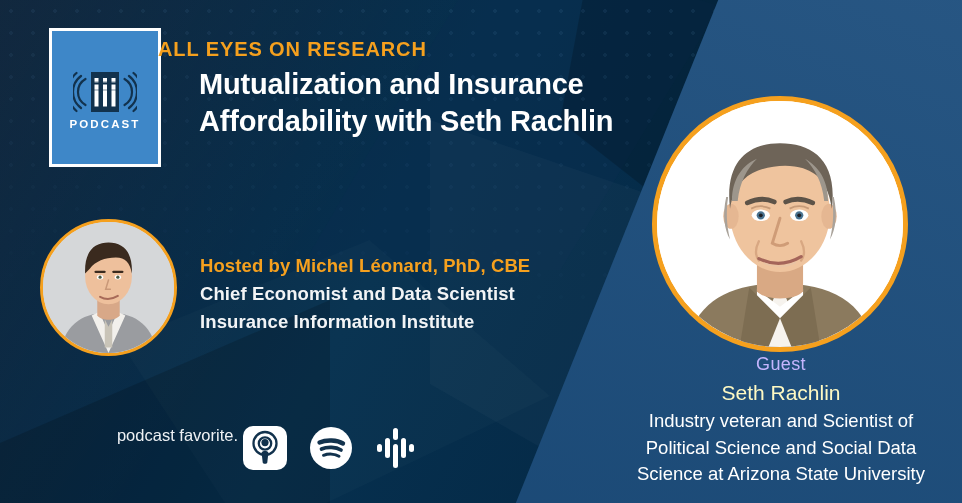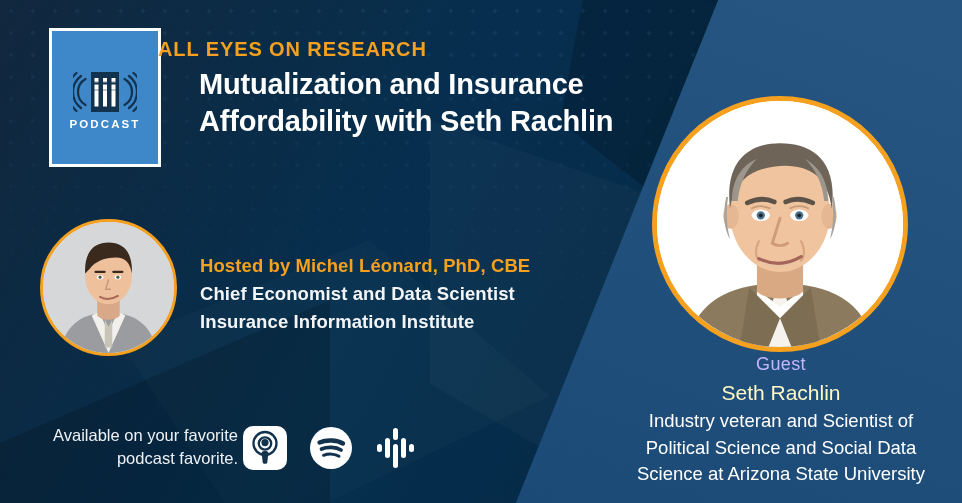--- a/index.html
+++ b/index.html
@@ -243,21 +243,20 @@
     </svg>
   </div>
 
   <div class="host-text">
     <div class="host-line-1">Hosted by Michel Léonard, PhD, CBE</div>
     <div class="host-line-2">Chief Economist and Data Scientist</div>
     <div class="host-line-3">Insurance Information Institute</div>
   </div>
 
   <div class="platforms-text">
-    <div>Available on your favorite</div>
     <div>podcast favorite.</div>
   </div>
 
   <div class="platform-icons">
 
     <svg width="44" height="44" viewBox="0 0 44 44">
       <rect x="0" y="0" width="44" height="44" rx="10" fill="#ffffff"></rect>
       <circle cx="22" cy="17.5" r="11.5" fill="none" stroke="#12324d" stroke-width="2.3"></circle>
       <circle cx="22" cy="17.5" r="6.2" fill="none" stroke="#12324d" stroke-width="2.3"></circle>
       <circle cx="22" cy="16.6" r="3.6" fill="#12324d"></circle>

